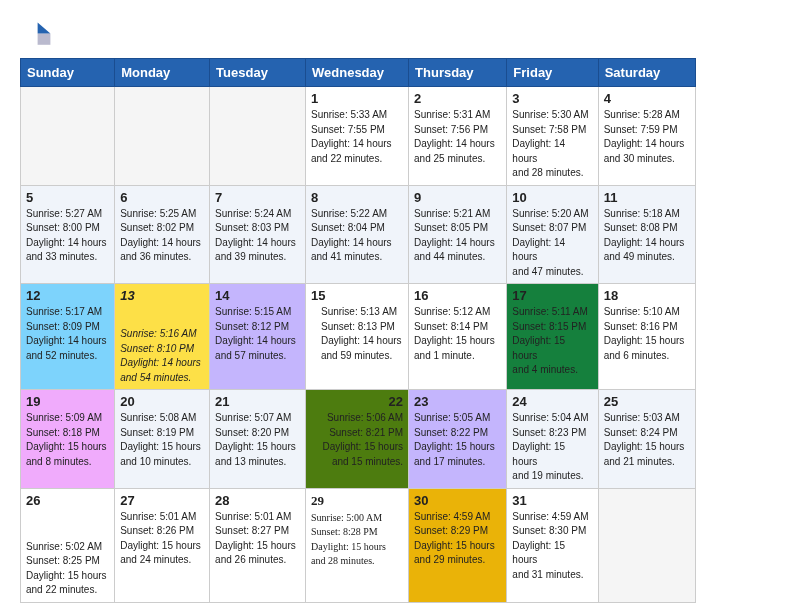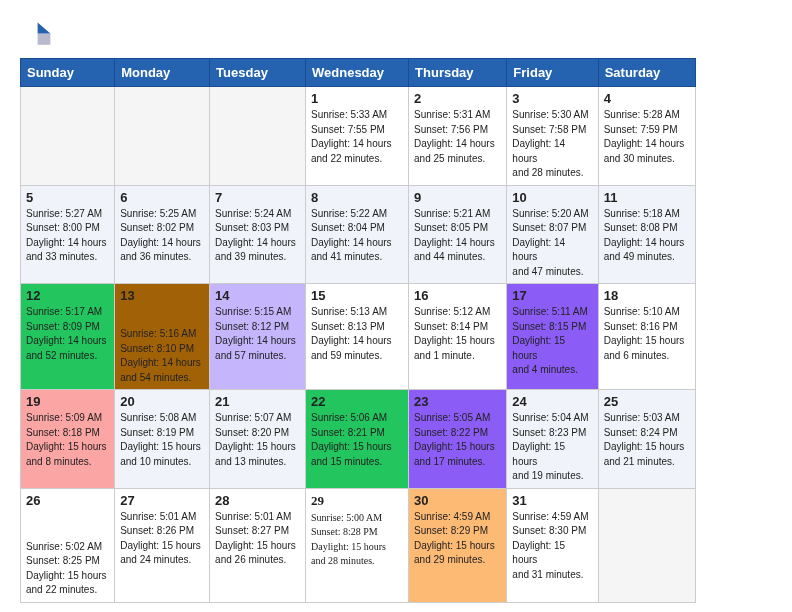--- a/index.html
+++ b/index.html
@@ -204,100 +204,100 @@
           </td>
           <td style="background: rgb(240, 244, 250);">
             <span class="day-num">11</span>
             <div class="day-info" style="white-space: pre-line;">Sunrise: 5:18 AM
 Sunset: 8:08 PM
 Daylight: 14 hours
 and 49 minutes.</div>
           </td>
         </tr>
         <tr>
-          <td style="background: #22c55e;">
+          <td style="background: #7dd3fc;">
             <span class="day-num">12</span>
             <div class="day-info" style="white-space: pre-line;">Sunrise: 5:17 AM
 Sunset: 8:09 PM
 Daylight: 14 hours
 and 52 minutes.</div>
           </td>
-          <td style="background: #a16207;">
+          <td style="background: #fde047; font-style: italic;">
             <span class="day-num">13</span>
             <div class="day-info" style="white-space: pre-line; margin-top: 24px;">Sunrise: 5:16 AM
 Sunset: 8:10 PM
 Daylight: 14 hours
 and 54 minutes.</div>
           </td>
           <td style="background: #c4b5fd;">
             <span class="day-num">14</span>
             <div class="day-info" style="white-space: pre-line;">Sunrise: 5:15 AM
 Sunset: 8:12 PM
 Daylight: 14 hours
 and 57 minutes.</div>
           </td>
           <td style="background: rgb(255, 255, 255);">
             <span class="day-num">15</span>
-            <div class="day-info" style="white-space: pre-line;">Sunrise: 5:13 AM
+            <div class="day-info" style="white-space: pre-line; margin-left: 10px;">Sunrise: 5:13 AM
 Sunset: 8:13 PM
 Daylight: 14 hours
 and 59 minutes.</div>
           </td>
           <td style="background: rgb(255, 255, 255);">
             <span class="day-num">16</span>
             <div class="day-info" style="white-space: pre-line;">Sunrise: 5:12 AM
 Sunset: 8:14 PM
 Daylight: 15 hours
 and 1 minute.</div>
           </td>
-          <td style="background: #8b5cf6;">
+          <td style="background: #15803d;">
             <span class="day-num">17</span>
             <div class="day-info" style="white-space: pre-line;">Sunrise: 5:11 AM
 Sunset: 8:15 PM
 Daylight: 15 hours
 and 4 minutes.</div>
           </td>
           <td style="background: rgb(255, 255, 255);">
             <span class="day-num">18</span>
             <div class="day-info" style="white-space: pre-line;">Sunrise: 5:10 AM
 Sunset: 8:16 PM
 Daylight: 15 hours
 and 6 minutes.</div>
           </td>
         </tr>
         <tr>
-          <td style="background: #fca5a5;">
+          <td style="background: #f0abfc;">
             <span class="day-num">19</span>
             <div class="day-info" style="white-space: pre-line;">Sunrise: 5:09 AM
 Sunset: 8:18 PM
 Daylight: 15 hours
 and 8 minutes.</div>
           </td>
           <td style="background: rgb(240, 244, 250);">
             <span class="day-num">20</span>
             <div class="day-info" style="white-space: pre-line;">Sunrise: 5:08 AM
 Sunset: 8:19 PM
 Daylight: 15 hours
 and 10 minutes.</div>
           </td>
           <td style="background: rgb(240, 244, 250);">
             <span class="day-num">21</span>
             <div class="day-info" style="white-space: pre-line;">Sunrise: 5:07 AM
 Sunset: 8:20 PM
 Daylight: 15 hours
 and 13 minutes.</div>
           </td>
-          <td style="background: #22c55e;">
+          <td style="background: #4d7c0f; text-align: right;">
             <span class="day-num">22</span>
             <div class="day-info" style="white-space: pre-line;">Sunrise: 5:06 AM
 Sunset: 8:21 PM
 Daylight: 15 hours
 and 15 minutes.</div>
           </td>
-          <td style="background: #8b5cf6;">
+          <td style="background: #c4b5fd;">
             <span class="day-num">23</span>
             <div class="day-info" style="white-space: pre-line;">Sunrise: 5:05 AM
 Sunset: 8:22 PM
 Daylight: 15 hours
 and 17 minutes.</div>
           </td>
           <td style="background: rgb(240, 244, 250);">
             <span class="day-num">24</span>
             <div class="day-info" style="white-space: pre-line;">Sunrise: 5:04 AM
 Sunset: 8:23 PM
@@ -334,21 +334,21 @@
 Daylight: 15 hours
 and 26 minutes.</div>
           </td>
           <td style="background: rgb(255, 255, 255); font-family: Liberation Serif, serif;">
             <span class="day-num">29</span>
             <div class="day-info" style="white-space: pre-line;">Sunrise: 5:00 AM
 Sunset: 8:28 PM
 Daylight: 15 hours
 and 28 minutes.</div>
           </td>
-          <td style="background: #fdba74;">
+          <td style="background: #eab308;">
             <span class="day-num">30</span>
             <div class="day-info" style="white-space: pre-line;">Sunrise: 4:59 AM
 Sunset: 8:29 PM
 Daylight: 15 hours
 and 29 minutes.</div>
           </td>
           <td style="background: rgb(255, 255, 255);">
             <span class="day-num">31</span>
             <div class="day-info" style="white-space: pre-line;">Sunrise: 4:59 AM
 Sunset: 8:30 PM

